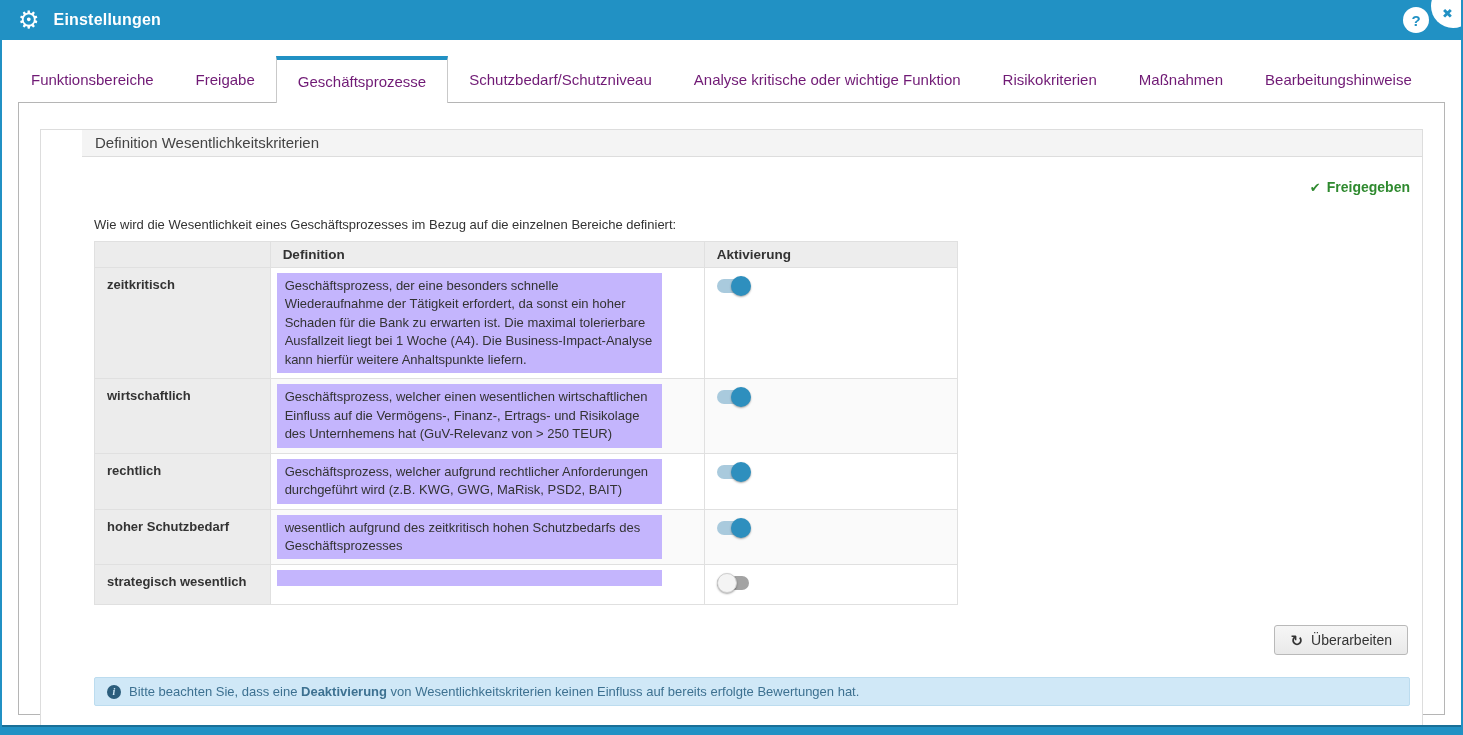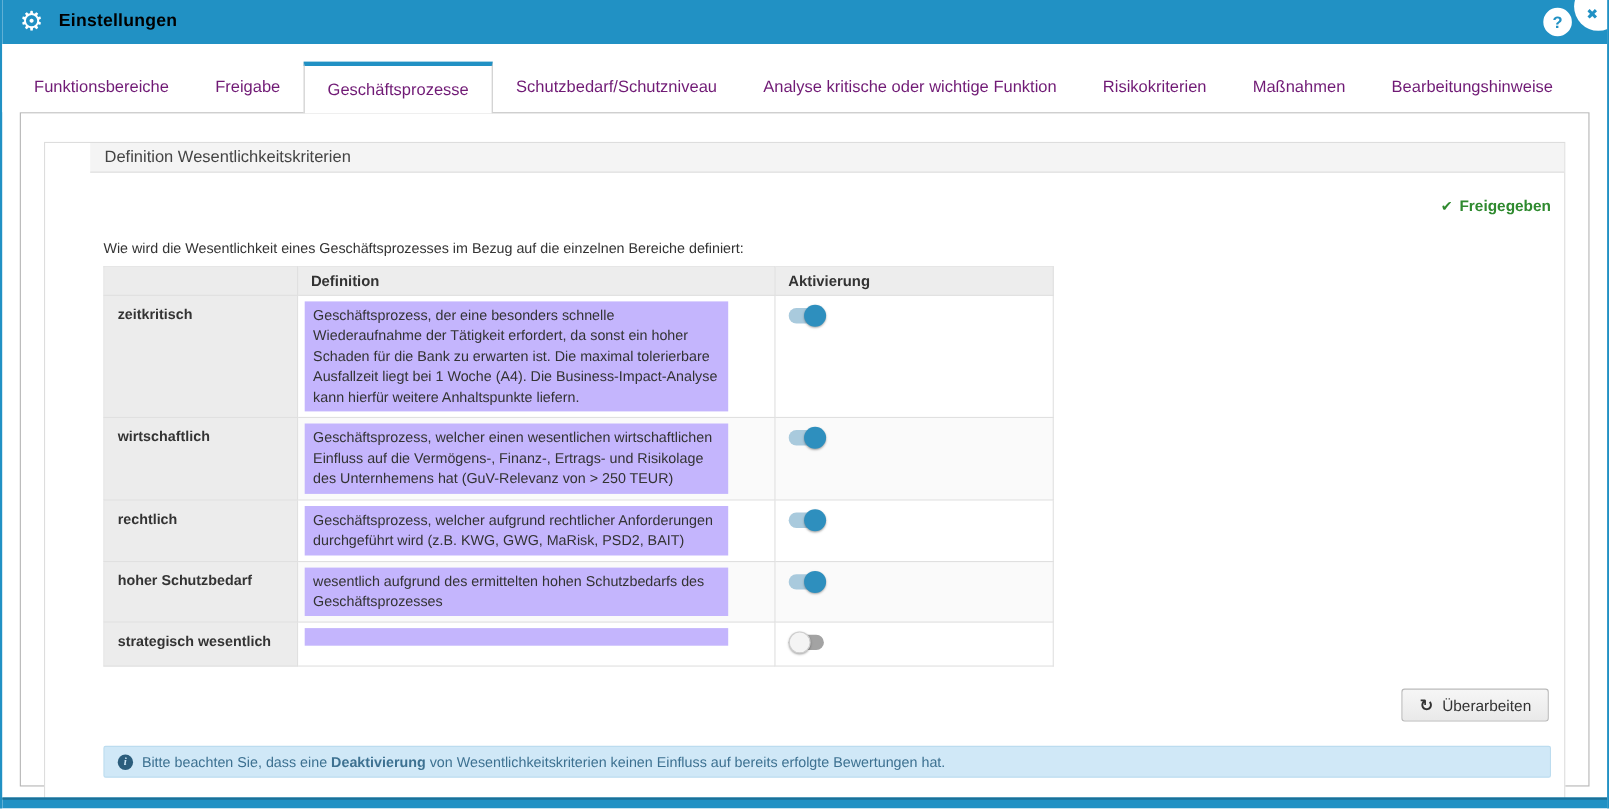--- a/index.html
+++ b/index.html
@@ -13,21 +13,21 @@
     position:absolute; inset:0;
     border-left:2px solid #2191c4; border-right:2px solid #2191c4;
     overflow:hidden;
   }
   
   .titlebar {
     height:40px; background:#2191c4; display:flex; align-items:center;
     padding:0 16px; position:relative;
   }
   .gear { color:#fff; font-size:24px; line-height:1; margin-right:14px; }
-  .title { color:#000000; font-size:16px; font-weight:bold; letter-spacing:.2px; }
+  .title { color:#ffffff; font-size:16px; font-weight:bold; letter-spacing:.2px; }
   .help-btn {
     position:absolute; right:32px; top:7px; width:26px; height:26px;
     background:#fff; border-radius:50%; display:flex; align-items:center;
     justify-content:center; color:#2191c4; font-weight:bold; font-size:15px;
     cursor:pointer;
   }
   .close-btn {
     position:absolute; right:-14px; top:-16px; width:44px; height:44px;
     background:#fff; border-radius:50%; z-index:5;
     display:flex; align-items:flex-end; justify-content:flex-start;
@@ -185,21 +185,21 @@
             <tr class="odd">
               <td class="label-cell">rechtlich</td>
               <td class="def-cell">
                   <div class="def-inner">Geschäftsprozess, welcher aufgrund rechtlicher Anforderungen durchgeführt wird (z.B. KWG, GWG, MaRisk, PSD2, BAIT)</div>
                 </td>
               <td class="tog-cell"><span class="toggle on"><span class="track"></span><span class="knob"></span></span></td>
             </tr>
             <tr class="even">
               <td class="label-cell">hoher Schutzbedarf</td>
               <td class="def-cell">
-                  <div class="def-inner">wesentlich aufgrund des ermittelten hohen Schutzbedarfs des Geschäftsprozesses</div>
+                  <div class="def-inner">wesentlich aufgrund des zeitkritisch hohen Schutzbedarfs des Geschäftsprozesses</div>
                 </td>
               <td class="tog-cell"><span class="toggle on"><span class="track"></span><span class="knob"></span></span></td>
             </tr>
             <tr class="odd">
               <td class="label-cell">strategisch wesentlich</td>
               <td class="def-cell">
                   <div class="def-inner"></div>
                 </td>
               <td class="tog-cell"><span class="toggle off"><span class="track"></span><span class="knob"></span></span></td>
             </tr>

